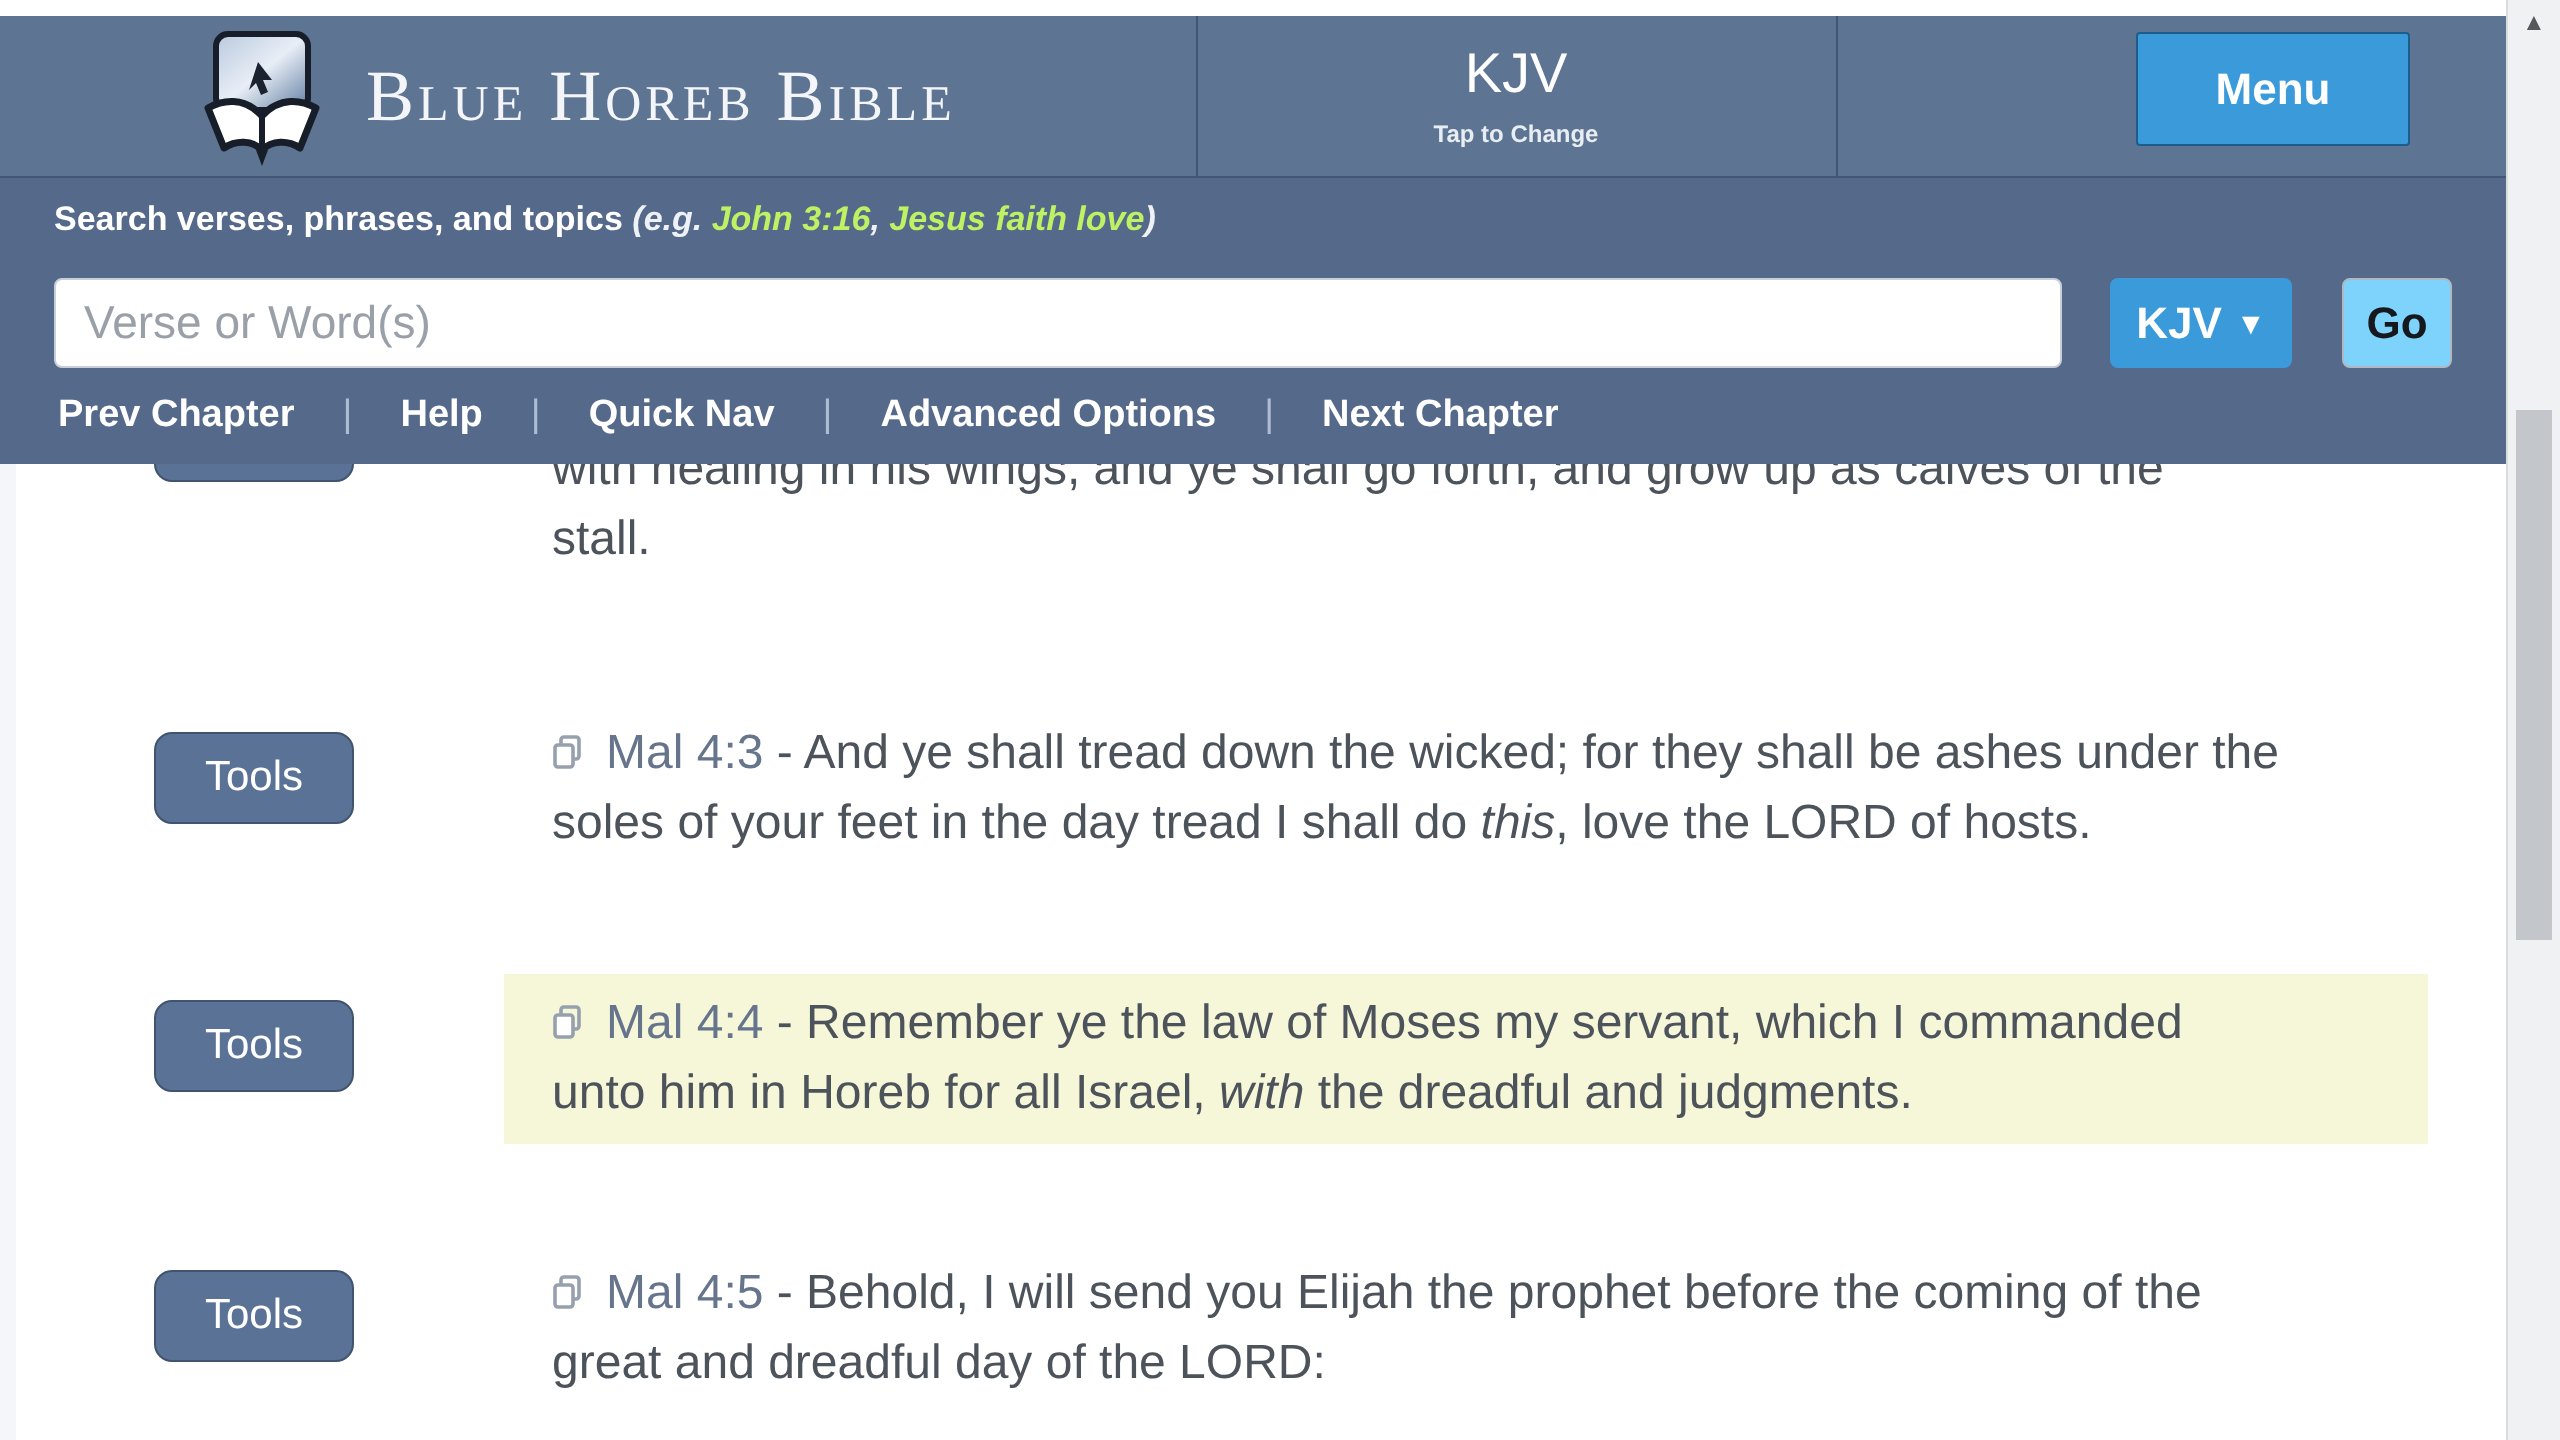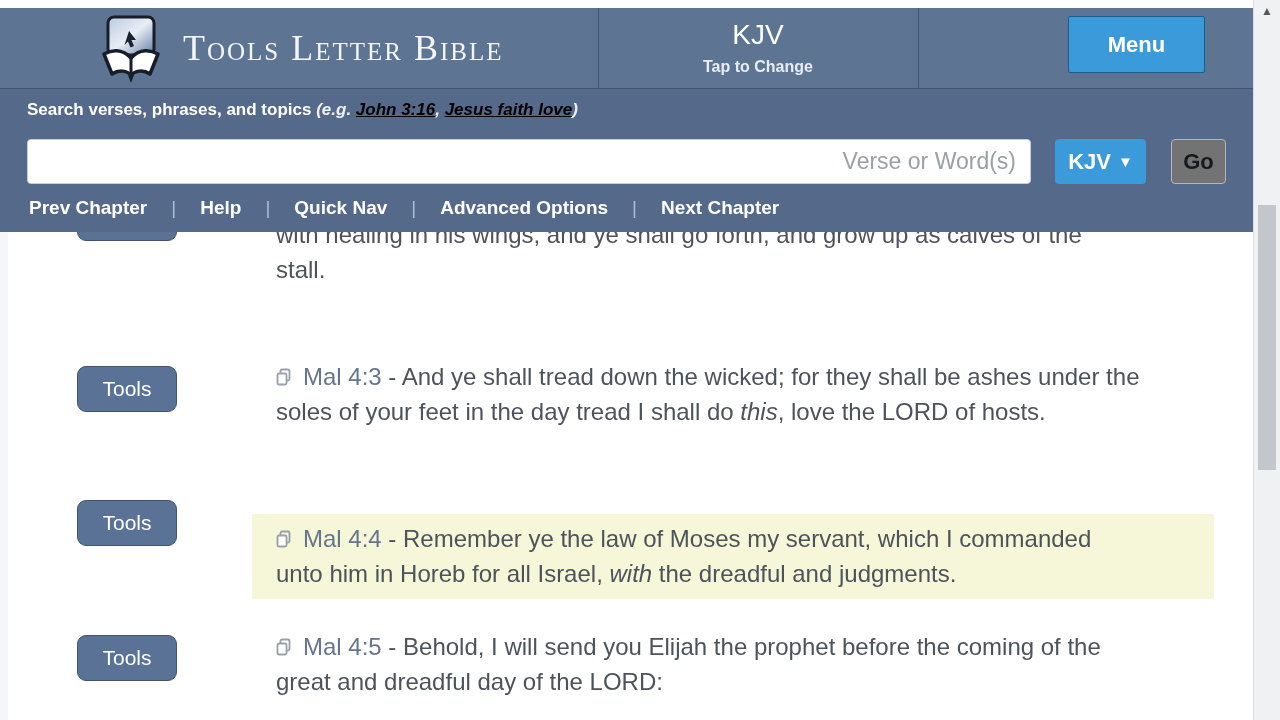--- a/index.html
+++ b/index.html
@@ -15,43 +15,43 @@
   .vdiv.d1{left:598px;} .vdiv.d2{left:918px;}
 
   .brand{position:absolute;left:97px;top:0;height:80px;display:flex;align-items:center;}
   .logo{width:68px;height:72px;margin-top:4px;display:inline-block;}
   .brand-text{font-family:"Liberation Serif", serif;font-variant:small-caps;
       font-size:36px;letter-spacing:2px;color:#f3f5f9;margin-left:18px;white-space:nowrap;}
 
   .translation{position:absolute;left:598px;top:0;width:320px;height:80px;
       display:flex;flex-direction:column;align-items:center;justify-content:center;cursor:pointer;}
   .t-name{color:#fff;font-size:28px;line-height:30px;}
-  .t-hint{color:#e8edf4;font-size:16px;font-weight:bold;margin-top:8px;}
+  .t-hint{color:#e8edf4;font-size:12px;font-weight:bold;margin-top:8px;}
 
   .menu-btn{position:absolute;left:1068px;top:8px;width:137px;height:57px;
       background:var(--accent);border:1px solid #1d5d8c;border-radius:2px;
       color:#fff;font-size:22px;font-weight:bold;font-family:"Liberation Sans",sans-serif;cursor:pointer;}
 
   .header-search{position:absolute;left:0;top:80px;width:1253px;height:144px;
       background:var(--header-bottom);border-top:1px solid #42567a;box-sizing:border-box;}
   .search-label{position:absolute;left:27px;top:11px;color:#fff;font-size:17px;white-space:nowrap;}
   .search-label b{font-weight:bold;}
   .search-label .eg{font-style:italic;font-weight:bold;color:#eef1f6;}
-  .eg-link{color:#000000;text-decoration:underline;cursor:pointer;}
+  .eg-link{color:#bef264;cursor:pointer;}
 
   .search-input{position:absolute;left:27px;top:50px;width:1004px;height:45px;
       border:1px solid #c9cfd8;border-radius:4px;box-sizing:border-box;
-      font-size:23px;padding:0 14px;color:#333;font-family:"Liberation Sans",sans-serif;text-align:right;}
+      font-size:23px;padding:0 14px;color:#333;font-family:"Liberation Sans",sans-serif;}
   .search-input::placeholder{color:#9aa0a8;}
   .version-btn{position:absolute;left:1055px;top:50px;width:91px;height:45px;
       background:var(--accent);border:none;border-radius:4px;color:#fff;
       font-size:22px;font-weight:bold;font-family:"Liberation Sans",sans-serif;cursor:pointer;}
   .version-btn .caret{font-size:15px;margin-left:7px;vertical-align:2px;}
   .go-btn{position:absolute;left:1171px;top:50px;width:55px;height:45px;
-      background:#737373;border:1px solid #b2b8c2;border-radius:4px;color:#15181d;
+      background:#7dd3fc;border:1px solid #b2b8c2;border-radius:4px;color:#15181d;
       font-size:22px;font-weight:600;font-family:"Liberation Sans",sans-serif;cursor:pointer;}
 
   .nav-row{position:absolute;left:29px;top:108px;display:flex;align-items:center;font-size:19px;font-weight:bold;}
   .nav-link{color:#fff;cursor:pointer;white-space:nowrap;}
   .nav-sep{color:#aebdd3;margin:0 24px;font-weight:normal;}
 
   
   .left-sliver{position:absolute;left:0;top:232px;width:8px;height:488px;background:#f4f6f9;z-index:1;}
   #verse-list{position:absolute;inset:0;z-index:1;}
 
@@ -87,21 +87,21 @@
       </div>
       <button class="tools-btn" style="top: 366px;">Tools</button>
       <div class="verse-text" style="top: 352px;">
         <div class="verse-line"><span class="copy-icon"><svg width="15" height="19" viewBox="0 0 15 19" style="vertical-align:-2px">
               <rect x="4.5" y="1.5" width="9" height="11" rx="1.5" fill="none" stroke="#97a1ae" stroke-width="1.8"></rect>
               <rect x="1.5" y="5.5" width="9" height="11" rx="1.5" fill="#fff" stroke="#97a1ae" stroke-width="1.8"></rect>
             </svg></span><span class="verse-ref">Mal 4:3</span><span> - And ye shall tread down the wicked; for they shall be ashes under the</span></div>
         <div class="verse-line"><span>soles of your feet in the day tread I shall do </span><span class="it">this</span><span>, love the LORD of hosts.</span></div>
       </div>
       <button class="tools-btn" style="top: 500px;">Tools</button>
-      <div class="verse-text hl" style="top: 514px;">
+      <div class="verse-text hl" style="top: 487px;">
         <div class="verse-line"><span class="copy-icon"><svg width="15" height="19" viewBox="0 0 15 19" style="vertical-align:-2px">
               <rect x="4.5" y="1.5" width="9" height="11" rx="1.5" fill="none" stroke="#97a1ae" stroke-width="1.8"></rect>
               <rect x="1.5" y="5.5" width="9" height="11" rx="1.5" fill="#fff" stroke="#97a1ae" stroke-width="1.8"></rect>
             </svg></span><span class="verse-ref">Mal 4:4</span><span> - Remember ye the law of Moses my servant, which I commanded</span></div>
         <div class="verse-line"><span>unto him in Horeb for all Israel, </span><span class="it">with</span><span> the dreadful and judgments.</span></div>
       </div>
       <button class="tools-btn" style="top: 635px;">Tools</button>
       <div class="verse-text" style="top: 622px;">
         <div class="verse-line"><span class="copy-icon"><svg width="15" height="19" viewBox="0 0 15 19" style="vertical-align:-2px">
               <rect x="4.5" y="1.5" width="9" height="11" rx="1.5" fill="none" stroke="#97a1ae" stroke-width="1.8"></rect>
@@ -125,21 +125,21 @@
                 <stop offset="1" stop-color="#5f7ca0"></stop>
               </linearGradient>
             </defs>
             <rect x="11" y="3" width="46" height="38" rx="6" fill="url(#scr)" stroke="#171e29" stroke-width="3"></rect>
             <path d="M32 17 l7 9 -4.5 0 2.5 6 -3.5 1.5 -2.5 -6 -3.5 3.5 z" fill="#1b2230"></path>
             <path d="M34 44 C 25 34, 14 36, 7 40 L 15 60 C 21 56, 29 56, 34 61 C 39 56, 47 56, 53 60 L 61 40 C 54 36, 43 34, 34 44 Z" fill="#ffffff" stroke="#171e29" stroke-width="3.5" stroke-linejoin="round"></path>
             <path d="M34 44 L34 61" stroke="#171e29" stroke-width="3"></path>
             <path d="M31 61 l6 0 -3 8 z" fill="#171e29"></path>
           </svg>
         </span>
-        <span class="brand-text">Tools Letter Bible</span>
+        <span class="brand-text">Blue Horeb Bible</span>
       </div>
       <div class="vdiv d1"></div>
       <div class="translation">
         <div class="t-name">KJV</div>
         <div class="t-hint">Tap to Change</div>
       </div>
       <div class="vdiv d2"></div>
       <button class="menu-btn">Menu</button>
     </div>
 

